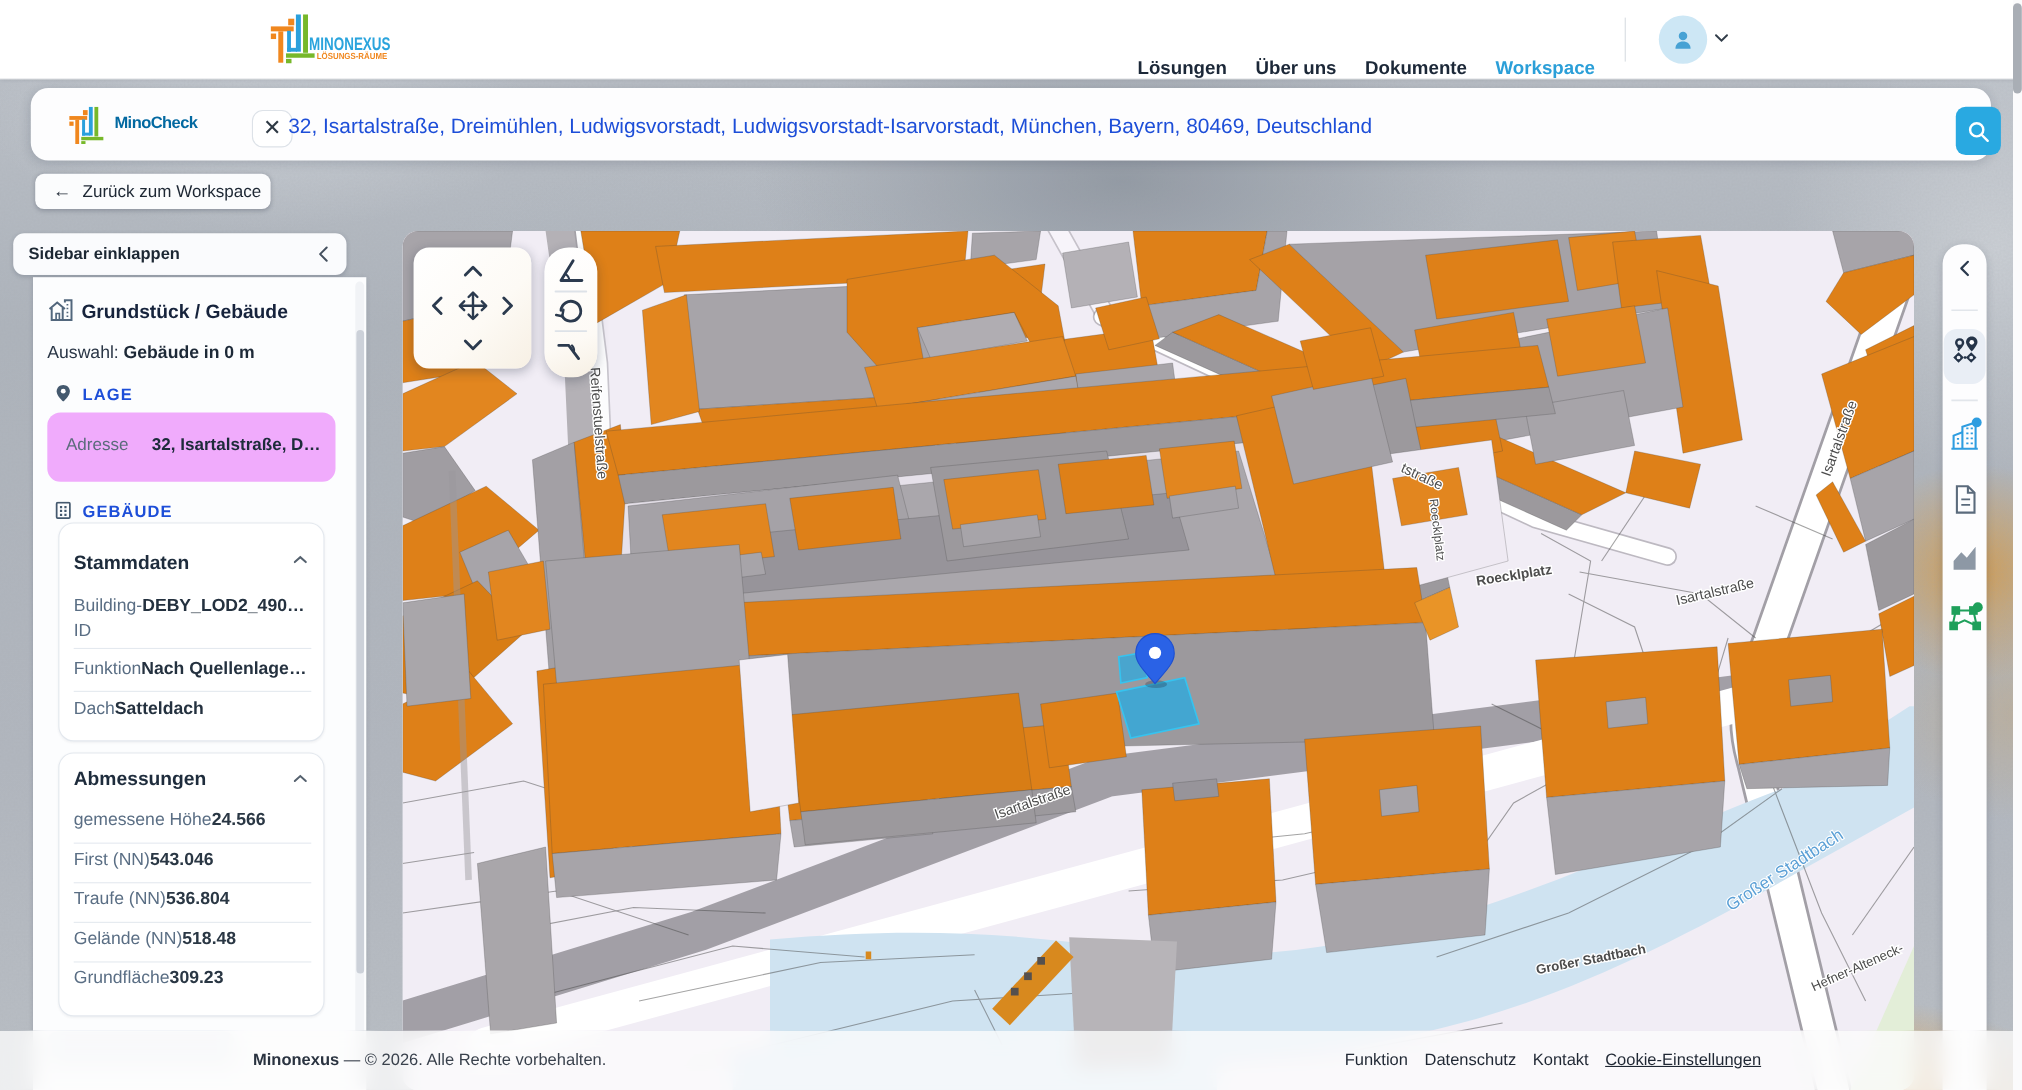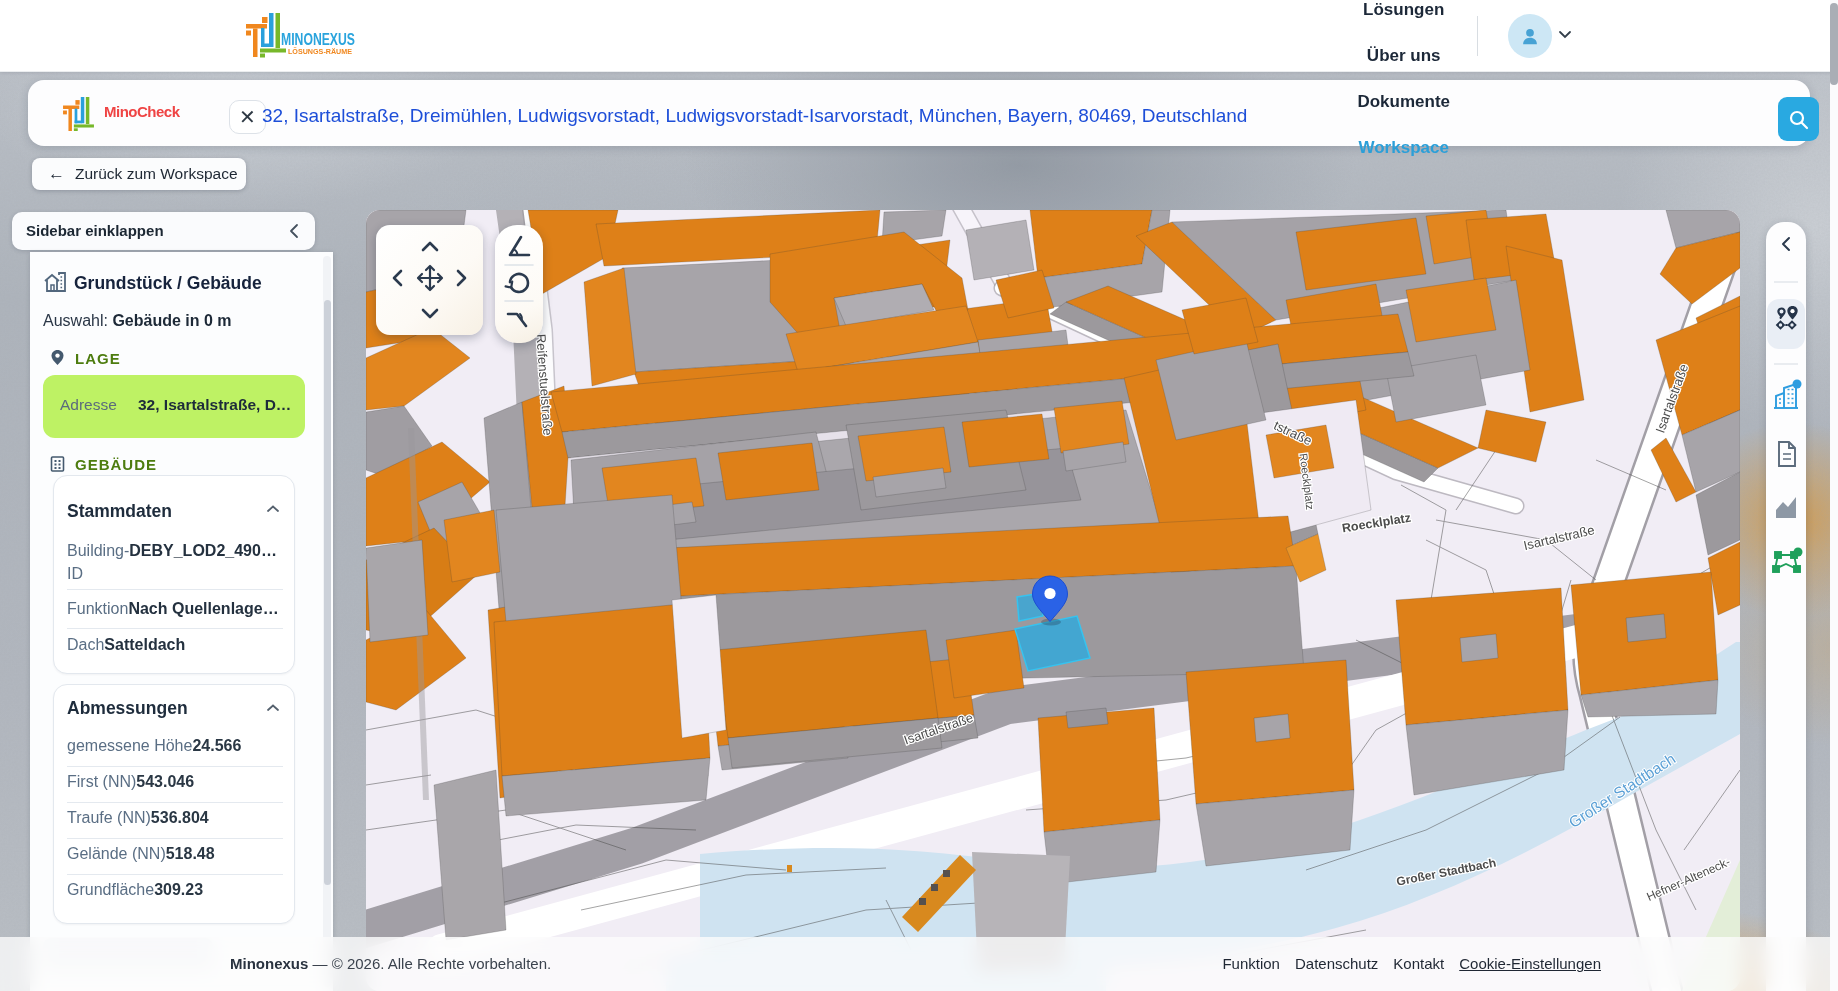--- a/index.html
+++ b/index.html
@@ -17,32 +17,32 @@
       radial-gradient(400px 130px at 900px 1010px, rgba(205,228,240,.8), rgba(205,228,240,0) 70%),
       radial-gradient(480px 200px at 1020px 165px, rgba(134,142,153,.75), rgba(134,142,153,0) 70%),
       radial-gradient(360px 140px at 240px 110px, rgba(208,213,219,.7), rgba(208,213,219,0) 70%),
       radial-gradient(280px 300px at 1815px 225px, rgba(209,213,218,.8), rgba(209,213,218,0) 70%),
       radial-gradient(420px 240px at 620px 310px, rgba(172,179,188,.5), rgba(172,179,188,0) 70%),
       linear-gradient(180deg, #bfc4cb 0%, #aeb4bc 30%, #b2b7bf 70%, #babfc5 100%);
   }
   
   .navbar { position:absolute; left:0; top:0; width:1838px; height:72px; background:#ffffff;
     box-shadow:0 1px 3px rgba(30,40,60,.12); border-bottom:1px solid #ebedef; z-index:30; }
-  .navlinks { position:absolute; top:0; height:72px; right:388px; display:flex; align-items:center; gap:26px;flex-direction:column; }
+  .navlinks { position:absolute; top:0; height:72px; right:388px; display:flex; align-items:flex-end; gap:26px; }
   .navlinks a { text-decoration:none; color:#1c2838; font-size:17px; font-weight:700; }
   .navlinks a.active { color:#2b9fd8; }
   .nav-divider { position:absolute; left:1477px; top:16px; height:40px; width:1px; background:#d8dde2; }
   .avatar { position:absolute; left:1508px; top:14px; width:44px; height:44px; border-radius:50%; background:#cde7f5; }
   .avatar svg { position:absolute; left:11px; top:11px; }
   .av-chev { position:absolute; left:1558px; top:28px; width:14px; height:14px; }
   
   .searchbar { position:absolute; left:28px; top:80px; width:1782px; height:66px; background:#fdfdfe;
     border-radius:16px; box-shadow:0 2px 10px rgba(30,40,60,.18); z-index:20; }
   .mc-logo { position:absolute; left:34px; top:17px; }
-  .mc-name { position:absolute; left:76px; top:23px; font-size:15px; font-weight:700; color:#ef4444; letter-spacing:-.5px; }
+  .mc-name { position:absolute; left:76px; top:23px; font-size:15px; font-weight:700; color:#0369a1; letter-spacing:-.5px; }
   .clear-btn { position:absolute; left:201px; top:20px; width:37px; height:34px; background:#fff;
     border:1px solid #dde2e8; border-radius:10px; color:#2e3944; font-size:20px; text-align:center; line-height:32px; }
   .search-text { position:absolute; left:234px; top:25px; font-size:19px; color:#1d4ed8; white-space:nowrap; }
   .search-btn { position:absolute; left:1750px; top:17px; width:41px; height:44px; background:#29a9e1; border-radius:9px; }
   .search-btn svg { position:absolute; left:10px; top:12px; }
   
   .backbtn { position:absolute; left:32px; top:158px; width:214px; height:32px; background:#fbfcfd;
     border-radius:8px; box-shadow:0 1px 4px rgba(30,40,60,.25); z-index:20;
     font-size:15.5px; color:#1d2733; line-height:32px; }
   .backbtn .arr { margin:0 10px 0 16px; font-size:17px; }
@@ -51,23 +51,23 @@
     border-radius:10px; box-shadow:0 1px 4px rgba(30,40,60,.18); z-index:20; }
   .sb-head .t { position:absolute; left:14px; top:10px; font-size:15px; font-weight:700; color:#1c2733; }
   .sb-panel { position:absolute; left:30px; top:252px; width:303px; height:739px; background:#fcfdfe;
     border-radius:0; box-shadow:0 1px 5px rgba(30,40,60,.18); z-index:20; }
   .sb-scroll { position:absolute; right:2px; top:4px; width:8px; height:731px; background:#f1f3f6; border-radius:4px; }
   .sb-thumb { position:absolute; right:2px; top:48px; width:7px; height:585px; background:#ccd1d9; border-radius:4px; }
   h1.gg { position:absolute; left:44px; top:21px; font-size:17.5px; font-weight:700; color:#16233c; }
   .gg-ico { position:absolute; left:14px; top:19px; }
   .auswahl { position:absolute; left:13px; top:60px; font-size:16px; color:#2a3646; }
   .auswahl b { color:#1d2937; }
-  .sec { position:absolute; left:20px; font-size:15px; font-weight:600; letter-spacing:1px; color:#4d7c0f; }
+  .sec { position:absolute; left:20px; font-size:15px; font-weight:600; letter-spacing:1px; color:#1d4ed8; }
   .sec svg { position:relative; top:2px; margin-right:10px; }
-  .addr-box { position:absolute; left:13px; top:123px; width:262px; height:63px; background:#bef264; border-radius:12px; }
+  .addr-box { position:absolute; left:13px; top:123px; width:262px; height:63px; background:#f0abfc; border-radius:12px; }
   .addr-box .l { position:absolute; left:17px; top:21px; font-size:15.5px; color:#5b6b7c; }
   .addr-box .v { position:absolute; left:95px; top:21px; font-size:15.5px; font-weight:700; color:#1d2b3a; }
   .card { position:absolute; left:23px; width:242px; background:#fff; border:1px solid #e3e8ee; border-radius:14px;
     box-shadow:0 1px 2px rgba(30,40,60,.05); }
   .card h3 { position:absolute; left:13px; font-size:17.5px; font-weight:700; color:#1e2c3c; }
   .card .chev { position:absolute; right:14px; }
   .row { position:absolute; left:13px; width:216px; display:flex; justify-content:flex-start; font-size:16px; }
   .row .rl { color:#5a6e84; }
   .row .rv { color:#24313f; font-weight:700; }
   .row .rv2 { font-weight:600; color:#2a3744; }

